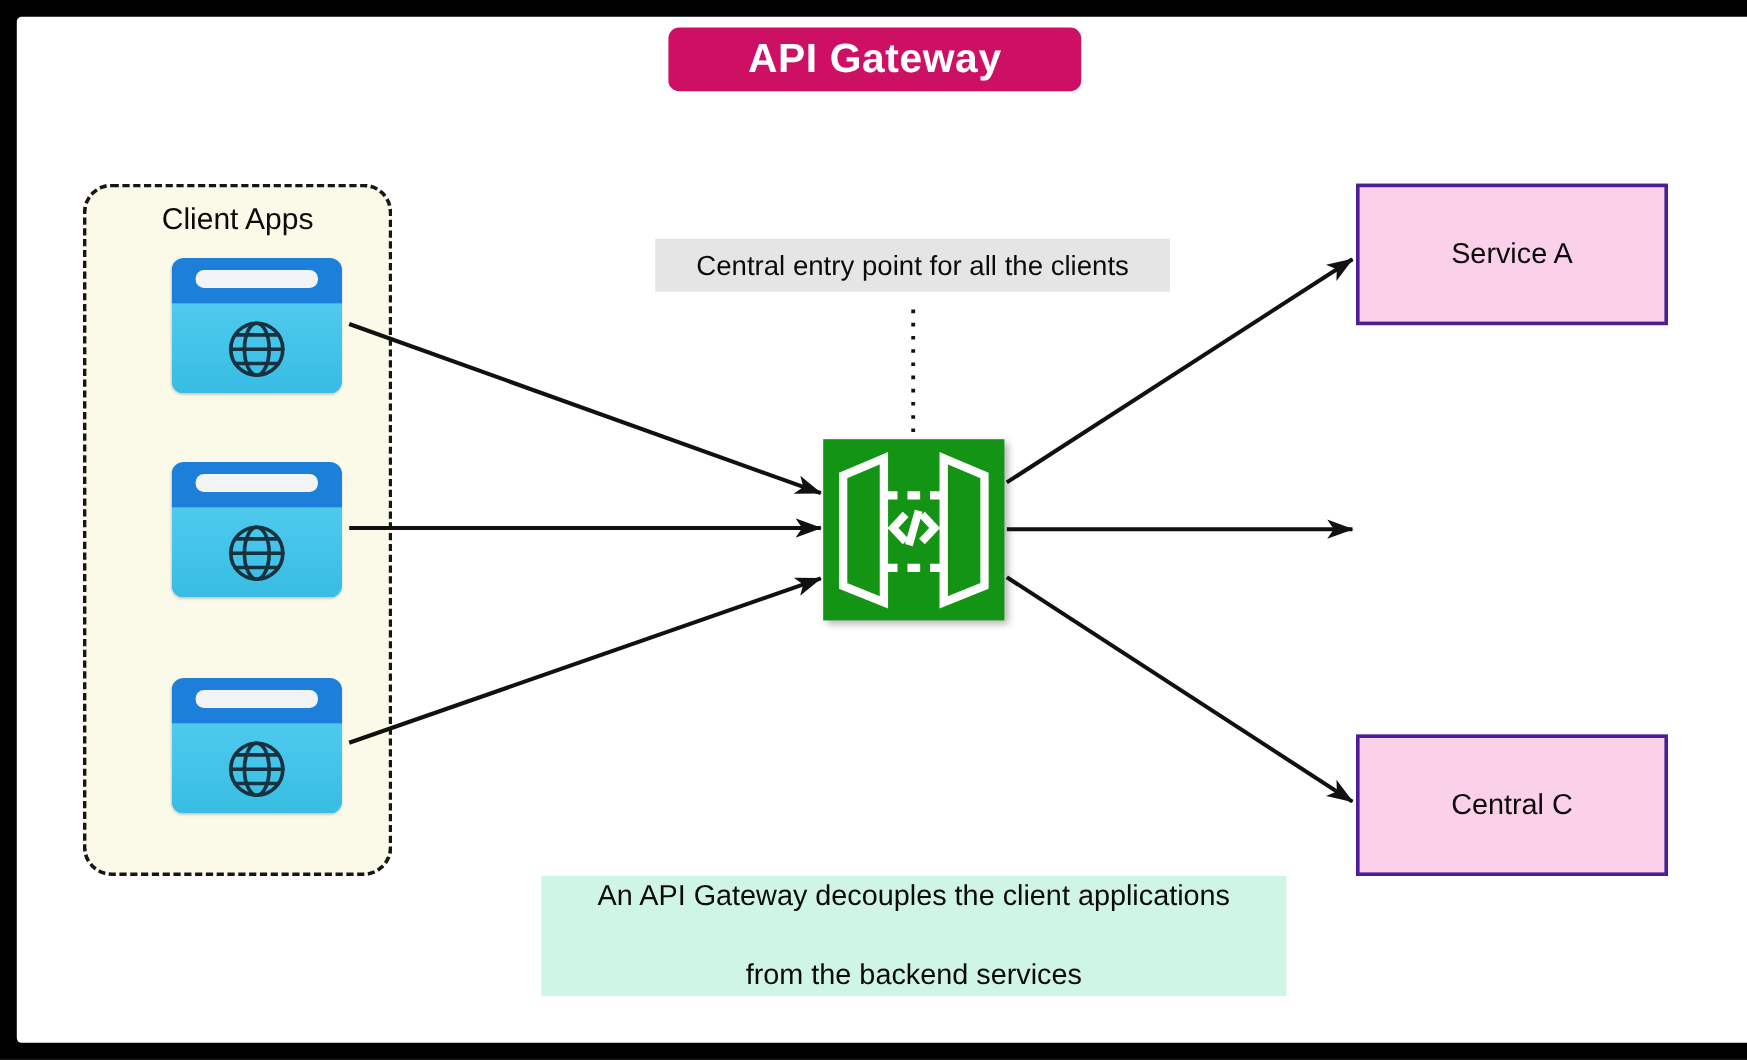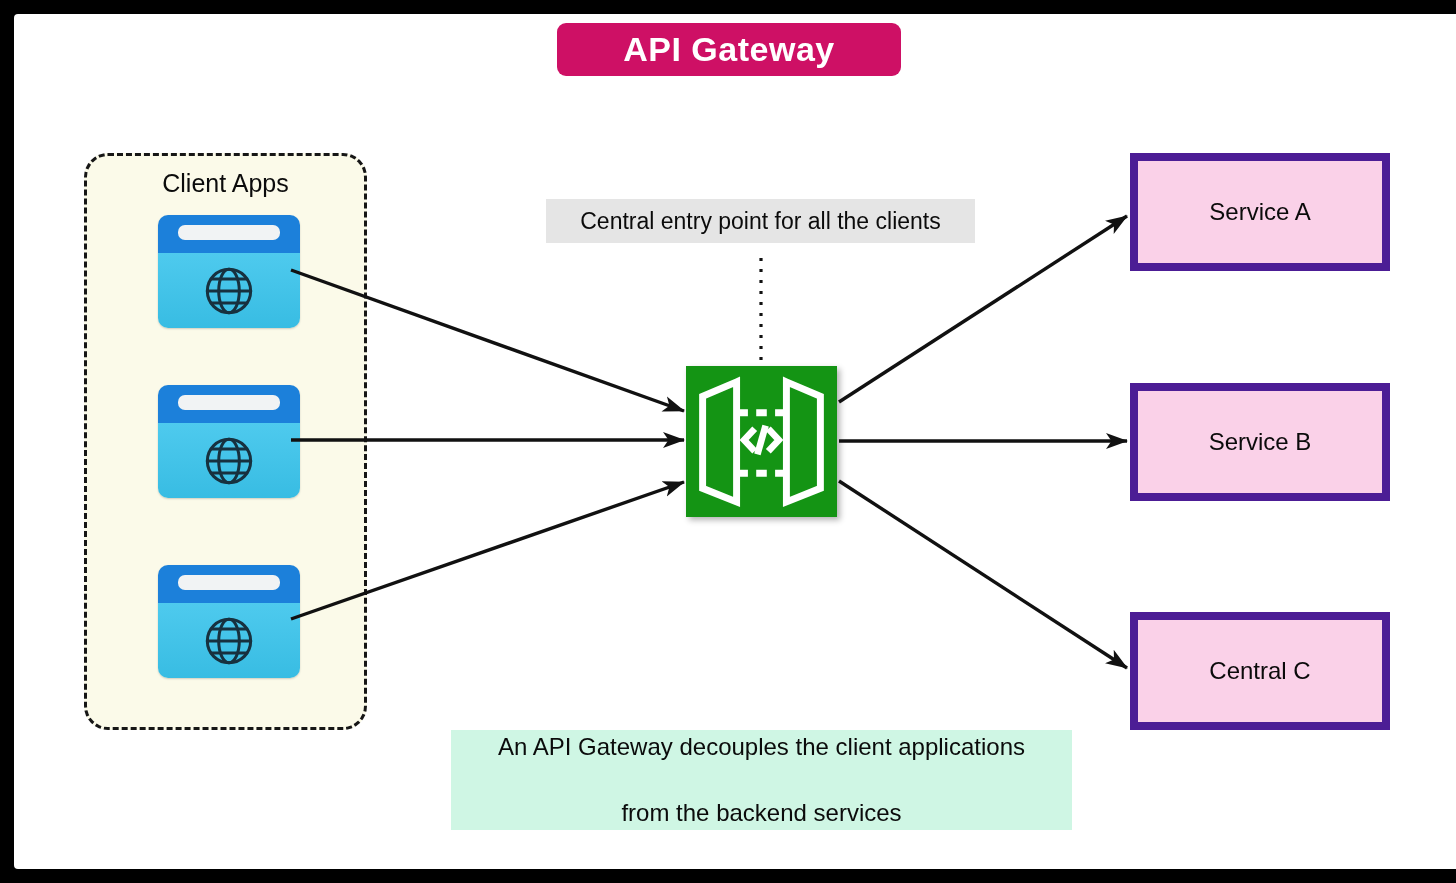--- a/index.html
+++ b/index.html
@@ -13,21 +13,21 @@
   }
   
   .title-banner{
     position:absolute;left:557px;top:23px;width:344px;height:53px;
     background:var(--title-bg,#CE1065);border-radius:9px;
     display:flex;align-items:center;justify-content:center;
     color:#fff;font-size:34px;font-weight:700;letter-spacing:.5px;
   }
   
   .client-group{
-    position:absolute;left:84px;top:153px;width:283px;height:577px;
+    position:absolute;left:69px;top:153px;width:258px;height:577px;
     background:var(--client-group-bg,#FBFAE9);
     border:3px dashed #161616;border-radius:24px;box-sizing:border-box;
   }
   .client-group-label{
     position:absolute;left:0;top:13px;width:100%;text-align:center;
     font-size:25px;color:#0b0b0b;
   }
   .browser{
     position:absolute;left:71px;width:142px;height:113px;
     border-radius:10px;overflow:hidden;
@@ -56,21 +56,21 @@
   
   .gateway{
     position:absolute;left:686px;top:366px;width:151px;height:151px;
     background:var(--gateway-green,#149414);
     box-shadow:3px 3px 6px rgba(0,0,0,.30);
   }
   .gateway svg{display:block;width:100%;height:100%;}
   
   .service{
     position:absolute;left:1130px;width:260px;height:118px;
-    background:var(--service-bg,#FAD1E8);border:8px solid #4c1d95;
+    background:var(--service-bg,#FAD1E8);border:3px solid #4c1d95;
     box-sizing:border-box;display:flex;align-items:center;justify-content:center;
     font-size:24px;color:#0b0b0b;
   }
   .service.sa{top:153px}.service.sb{top:383px}.service.sc{top:612px}
   
   .note{
     position:absolute;left:451px;top:730px;width:621px;height:100px;
     background:var(--note-bg,#CFF6E4);
     display:flex;flex-direction:column;align-items:center;justify-content:space-between;
     font-size:24px;line-height:34px;color:#0b0b0b;text-align:center;
@@ -159,23 +159,20 @@
         <polyline points="45.5,41.5 38.5,49 45.5,56.5"></polyline>
         <polyline points="54.5,41.5 61.5,49 54.5,56.5"></polyline>
         <line x1="47.3" y1="58.5" x2="52.7" y2="39.5"></line>
       </g>
     </svg>
   </div>
 
   <div class="service sa">
     <span>Service A</span>
   </div>
-  <div class="service sb">
-    <span>Service B</span>
-  </div>
   <div class="service sc">
     <span>Central C</span>
   </div>
 
   <div class="note">
     <div>An API Gateway decouples the client applications</div>
     <div>from the backend services</div>
   </div>
 
   <svg class="wires" width="1456" height="883" viewBox="0 0 1456 883">

